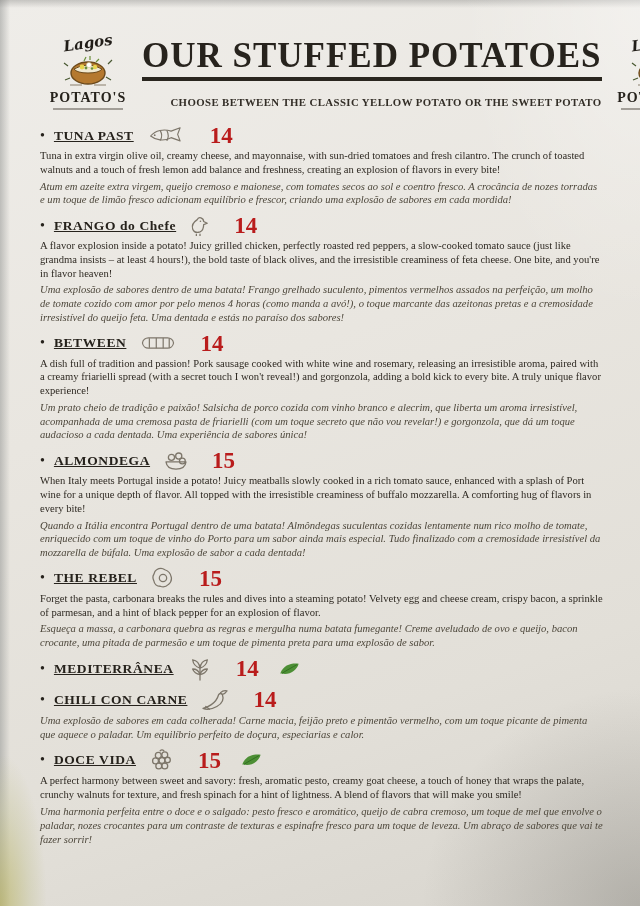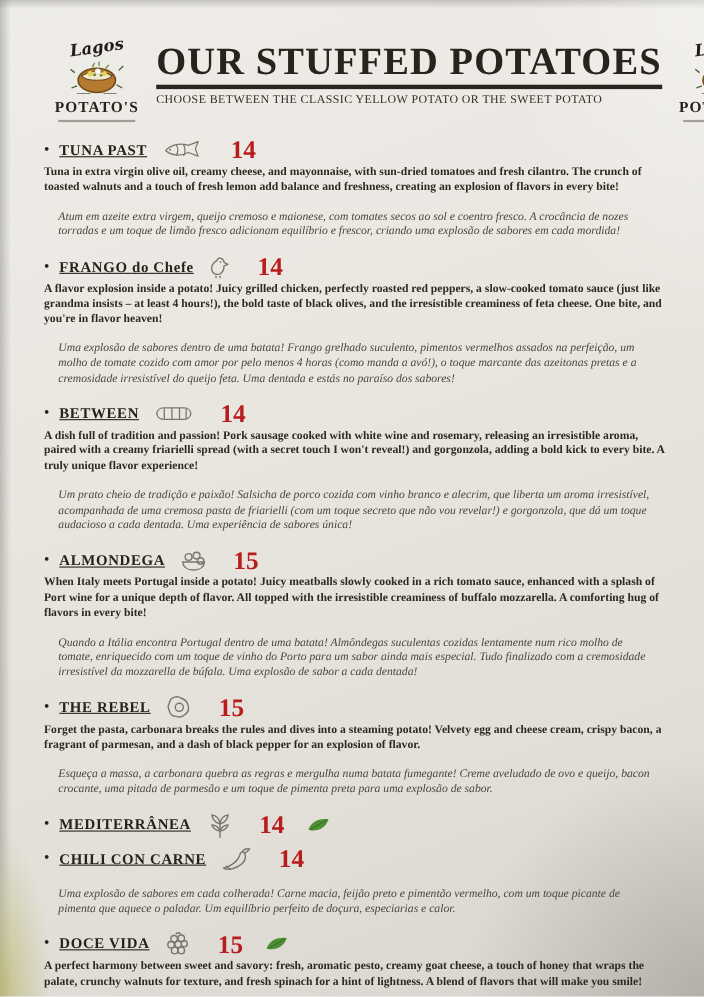--- a/index.html
+++ b/index.html
@@ -22,37 +22,37 @@
     background:radial-gradient(ellipse at 100% 0%,rgba(255,255,255,.35) 0%,rgba(255,255,255,0) 70%);}
 
   .page{position:relative;z-index:2;padding:30px 36px 0 40px;}
 
   
   .header{display:flex;align-items:flex-start;justify-content:space-between;}
   .logo{width:96px;text-align:center;flex:0 0 auto;margin-top:4px;}
   .logo-script{font-style:italic;font-weight:700;font-size:15px;transform:rotate(-8deg);color:#211d18;font-family:"DejaVu Serif",serif;}
   .logo-word{font-weight:700;font-size:14px;letter-spacing:1px;color:#26221c;margin-top:-2px;}
   .logo-tag{height:2px;width:70px;margin:2px auto 0;background:rgba(70,64,55,.45);}
-  .title-block{flex:1;text-align:left;padding:8px 6px 0;}
+  .title-block{flex:1;text-align:right;padding:8px 6px 0;}
   .main-title{display:inline-block;font-weight:700;font-size:35px;letter-spacing:1px;color:#27231d;
     border-bottom:4px solid #2a261f;padding-bottom:2px;line-height:1.05;white-space:nowrap;}
-  .subtitle{font-weight:400;font-size:10.8px;letter-spacing:.4px;color:#332e27;margin-top:4px;}
+  .subtitle{font-weight:700;font-size:10.8px;letter-spacing:.4px;color:#332e27;margin-top:15px;}
 
   
   .items{margin-top:14px;}
   .menu-item{margin-bottom:7px;}
   .item-head{display:flex;align-items:center;gap:9px;margin-bottom:2px;}
   .bullet{font-size:14px;line-height:1;color:#26221c;}
   .item-name{font-weight:700;font-size:13.5px;letter-spacing:.6px;color:#26221c;text-decoration:underline;}
   .item-icon{color:#7d766a;display:inline-flex;align-items:center;margin-left:4px;}
   .item-icon svg{display:block;}
   .item-price{font-weight:700;font-size:23px;color:#b91c1c;margin-left:14px;line-height:1;}
   .leaf{display:inline-flex;margin-left:10px;}
-  .desc-en{font-weight:700;font-size:10.6px;line-height:1.3;color:#2e2922;margin:0 0 3px;}
-  .desc-pt{font-style:italic;font-size:10.6px;line-height:1.3;color:#4c463a;margin:13px;}
+  .desc-en{font-weight:400;font-size:10.6px;line-height:1.3;color:#2e2922;margin:0 0 3px;}
+  .desc-pt{font-style:italic;font-size:10.6px;line-height:1.3;color:#4c463a;margin:0;}
 </style>
 </head>
 <body>
 
 <div class="edge-left"></div>
 <div class="edge-top"></div>
 <div class="sheen"></div>
 <div class="corner-bl"></div>
 <div class="corner-br"></div>
 
@@ -187,21 +187,21 @@
       <span class="item-name">THE REBEL</span>
       <span class="item-icon">
             <svg width="26" height="22" viewBox="0 0 28 24">
               <path fill="none" stroke="currentColor" stroke-width="1.4" stroke-linecap="round" stroke-linejoin="round" d="M7 3 q5 -3 9 0 q6 2 7 8 q1 5 -3 8 q-4 4 -9 2 q-6 0 -7 -6 q-2 -4 0 -7 q1 -4 3 -5 z"></path>
               <circle fill="none" stroke="currentColor" stroke-width="1.4" stroke-linecap="round" stroke-linejoin="round" cx="14" cy="12" r="4"></circle>
             </svg>
           </span>
       <span class="item-price">15</span>
 
     </div>
-    <p class="desc-en">Forget the pasta, carbonara breaks the rules and dives into a steaming potato! Velvety egg and cheese cream, crispy bacon, a fragrant of parmesan, and a dash of black pepper for an explosion of flavor.</p>
+    <p class="desc-en">Forget the pasta, carbonara breaks the rules and dives into a steaming potato! Velvety egg and cheese cream, crispy bacon, a sprinkle of parmesan, and a hint of black pepper for an explosion of flavor.</p>
     <p class="desc-pt">Esqueça a massa, a carbonara quebra as regras e mergulha numa batata fumegante! Creme aveludado de ovo e queijo, bacon crocante, uma pitada de parmesão e um toque de pimenta preta para uma explosão de sabor.</p>
   </div>
 
   <div class="menu-item">
     <div class="item-head">
       <span class="bullet">•</span>
       <span class="item-name">MEDITERRÂNEA</span>
       <span class="item-icon">
             <svg width="26" height="24" viewBox="0 0 28 26">
               <path fill="none" stroke="currentColor" stroke-width="1.4" stroke-linecap="round" stroke-linejoin="round" d="M14 25 V9"></path>

